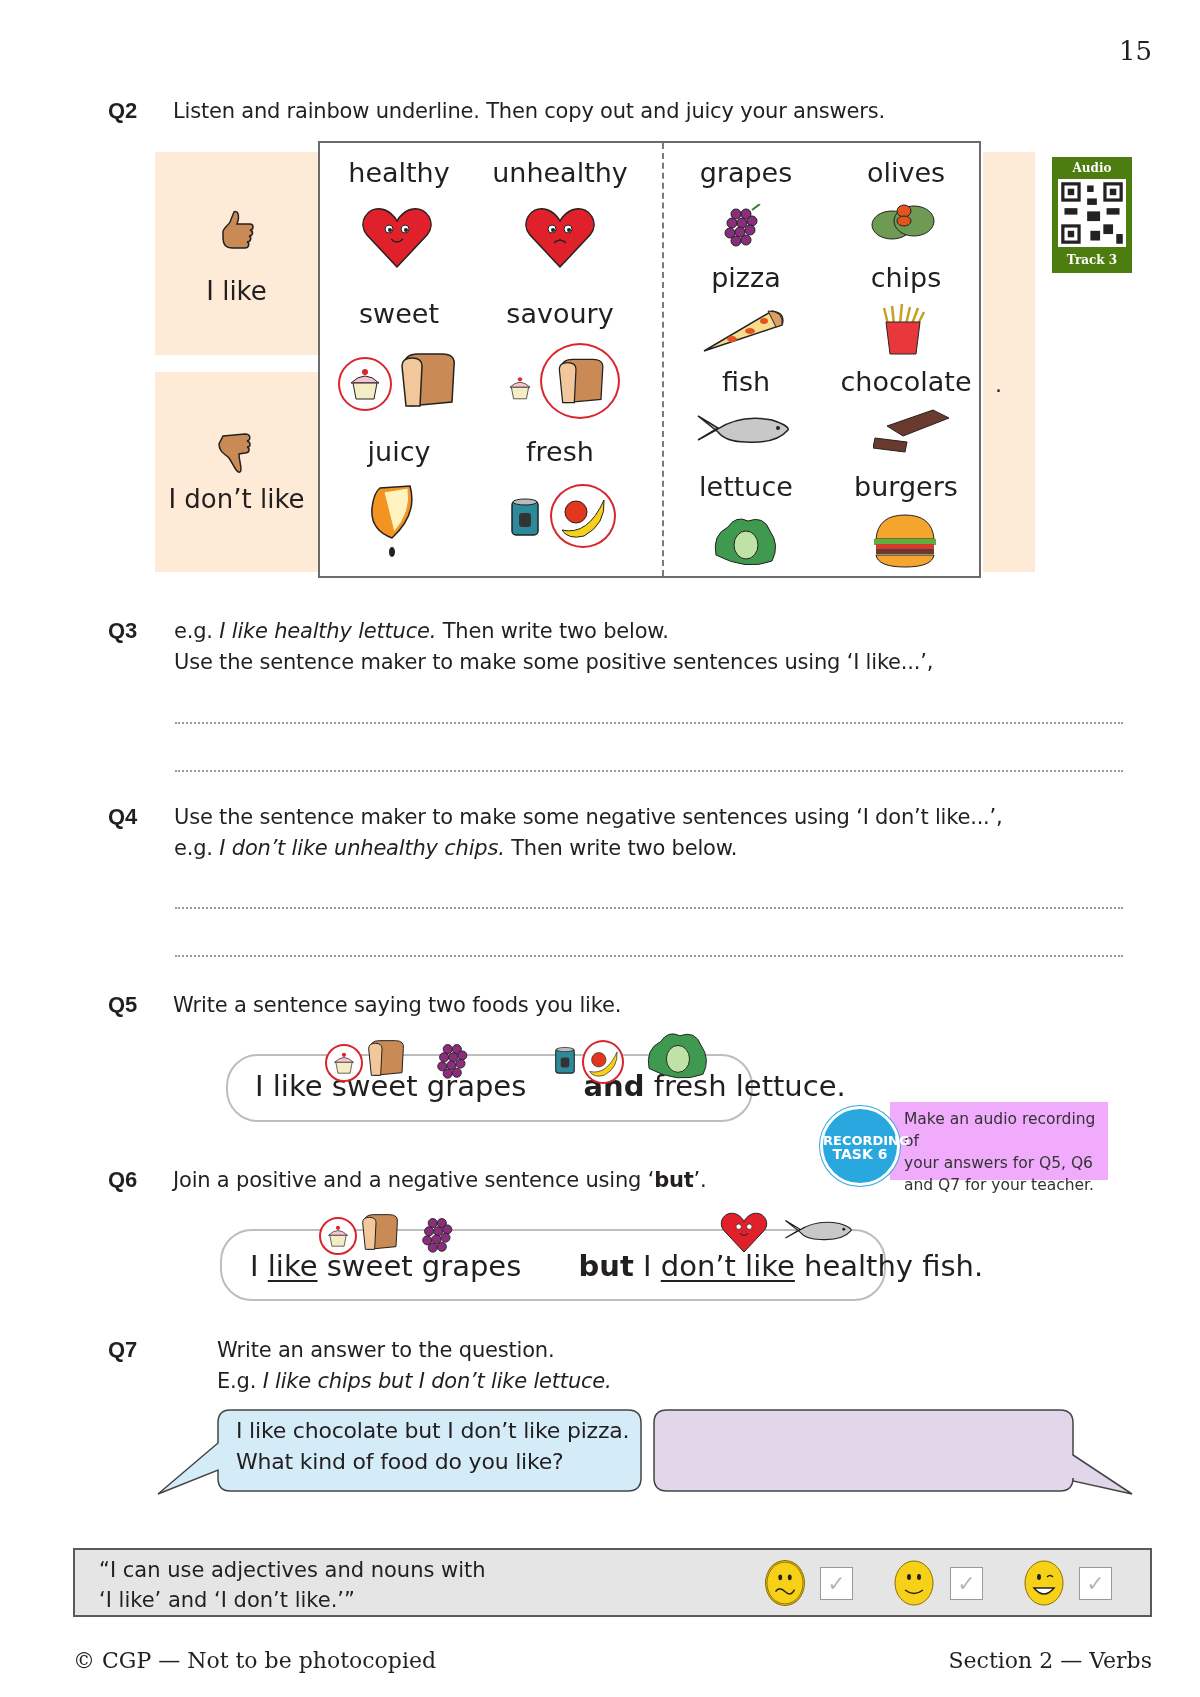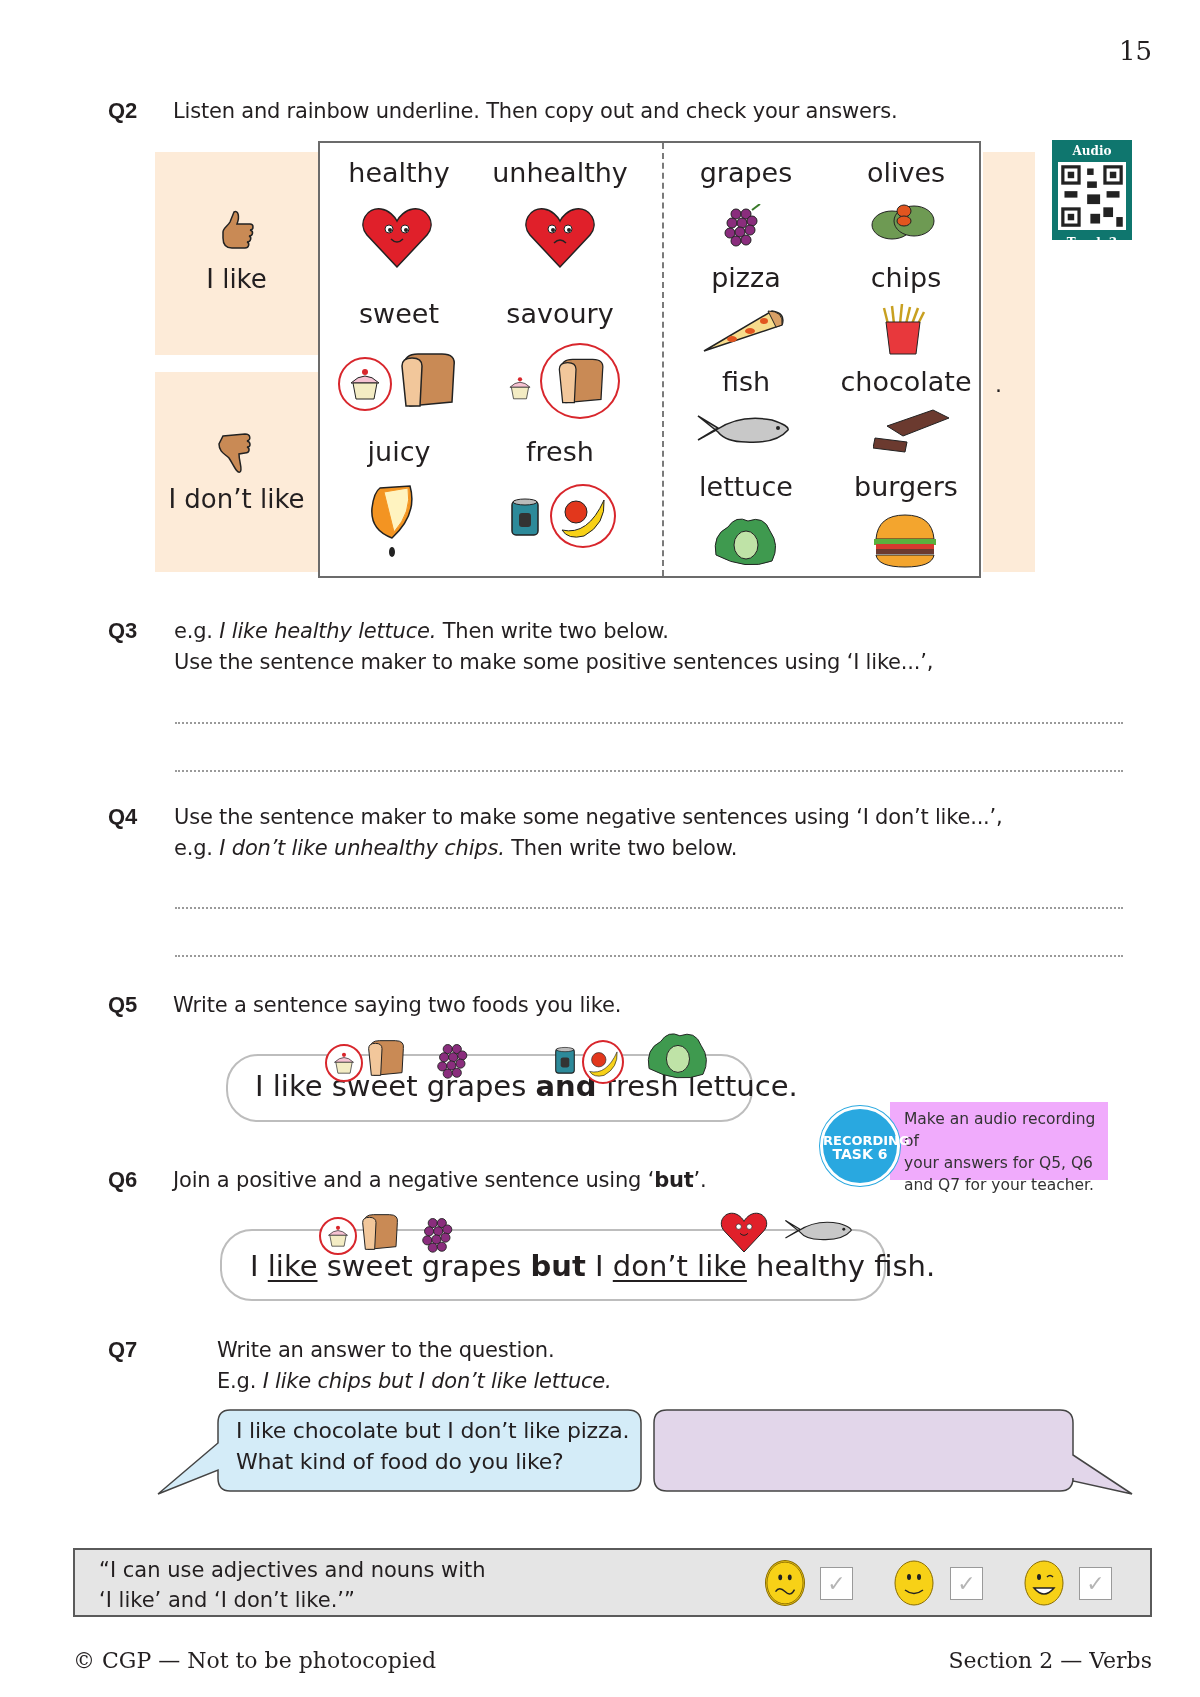--- a/index.html
+++ b/index.html
@@ -18,56 +18,56 @@
   
   .beige { background: #fdebd8; }
   .panel-label { font-size: 26px; text-align: center; width: 100%; }
   .table-box { left: 318px; top: 141px; width: 663px; height: 437px; border: 2px solid #6b6b6b; box-sizing: border-box; background: #fff; }
   .divider { left: 662px; top: 143px; height: 433px; border-left: 2px dashed #7a7a7a; }
   .word { font-size: 27px; text-align: center; width: 150px; }
   .ico { position: absolute; }
   .circle-red { border: 2px solid #d8262c; border-radius: 50%; box-sizing: border-box; }
 
   
-  .audio { left: 1052px; top: 140px; width: 80px; height: 100px; background: #0f766e; }
+  .audio { left: 1052px; top: 157px; width: 80px; height: 116px; background: #4d7c0f; }
   .audio .lbl { color: #fff; font-family: "DejaVu Serif", serif; font-weight: bold; font-size: 12px; text-align: center; width: 100%; position: absolute; }
   .qr { position: absolute; left: 6px; top: 22px; width: 68px; height: 68px; background: #fff; }
 
   .dotline { left: 175px; width: 948px; height: 0; border-bottom: 2px dotted #9a9a9a; }
 
   .pill { border: 2px solid #bdbdbd; border-radius: 32px; box-sizing: border-box; background: #fff; }
   .pill-text { font-size: 29px; white-space: nowrap; }
-  .pill-text b { font-weight: bold; }
+  .pill-text b { font-weight: bold; margin-left: 48px; }
   .pill-text u { text-decoration: underline; text-underline-offset: 4px; }
 
   .rec-box { left: 890px; top: 1102px; width: 218px; height: 78px; background: #f0abfc; }
   .rec-text { font-size: 15.5px; line-height: 22px; color: #333; left: 14px; top: 6px; }
   .rec-badge { left: 820px; top: 1106px; width: 74px; height: 74px; border-radius: 50%; background: #29a8e0; border: 3px solid #fff; box-shadow: 0 0 0 1px #29a8e0; }
   .rec-badge span { color: #fff; font-weight: bold; position: absolute; width: 100%; text-align: center; }
 
   .yellowbox { left: 73px; top: 1548px; width: 1079px; height: 69px; background: #e5e5e5; border: 2px solid #5a5a5a; box-sizing: border-box; }
   .yb-text { font-size: 21px; line-height: 30px; left: 24px; top: 5px; }
   .smiley { width: 40px; height: 46px; border-radius: 50%; background: #f7d117; border: 1.5px solid #8a6d00; box-sizing: border-box; }
   .chk { width: 33px; height: 33px; border: 1.5px solid #9a9a9a; background: #fff; box-sizing: border-box; color: #b5b5b5; font-size: 22px; text-align: center; line-height: 31px; }
 
   .footer { font-family: "DejaVu Serif", serif; font-size: 22px; top: 1648px; }
 </style>
 </head>
 <body>
 
 <div class="abs page-num serif">15</div>
 
 <div class="abs qnum" style="left:108px;top:98px;">Q2</div>
-<div class="abs qtext" style="left:173px;top:96px;">Listen and rainbow underline.  Then copy out and check your answers.</div>
+<div class="abs qtext" style="left:173px;top:96px;">Listen and rainbow underline.  Then copy out and juicy your answers.</div>
 
 <div class="abs beige" style="left:155px;top:152px;width:163px;height:203px;">
   <svg class="ico" style="left:65px;top:58px;" width="36" height="42" viewBox="0 0 36 42">
     <path d="M14 2 C18 0 20 6 17 14 L30 14 C34 14 34 20 30 20 C34 21 33 26 29 26 C32 27 31 32 27 32 C30 33 29 38 25 38 L12 38 C6 38 3 34 3 28 L3 22 C3 18 8 16 10 12 Z" fill="#c98a55" stroke="#222" stroke-width="1.5"></path>
   </svg>
-  <div class="abs panel-label" style="top:112px;">I like</div>
+  <div class="abs panel-label" style="top:124px;">I like</div>
 </div>
 <div class="abs beige" style="left:155px;top:372px;width:163px;height:200px;">
   <svg class="ico" style="left:62px;top:60px;" width="42" height="42" viewBox="0 0 42 42">
     <path d="M6 4 L28 2 C34 2 34 8 30 9 C34 10 34 15 30 15 C33 16 33 21 28 21 L22 22 C22 30 26 38 23 40 C20 42 16 32 12 26 C8 22 2 20 2 12 Z" fill="#c98a55" stroke="#222" stroke-width="1.5"></path>
   </svg>
   <div class="abs panel-label" style="top:112px;">I don’t like</div>
 </div>
 <div class="abs beige" style="left:983px;top:152px;width:52px;height:420px;">
   <div class="abs" style="left:12px;top:220px;font-size:22px;">.</div>
 </div>

